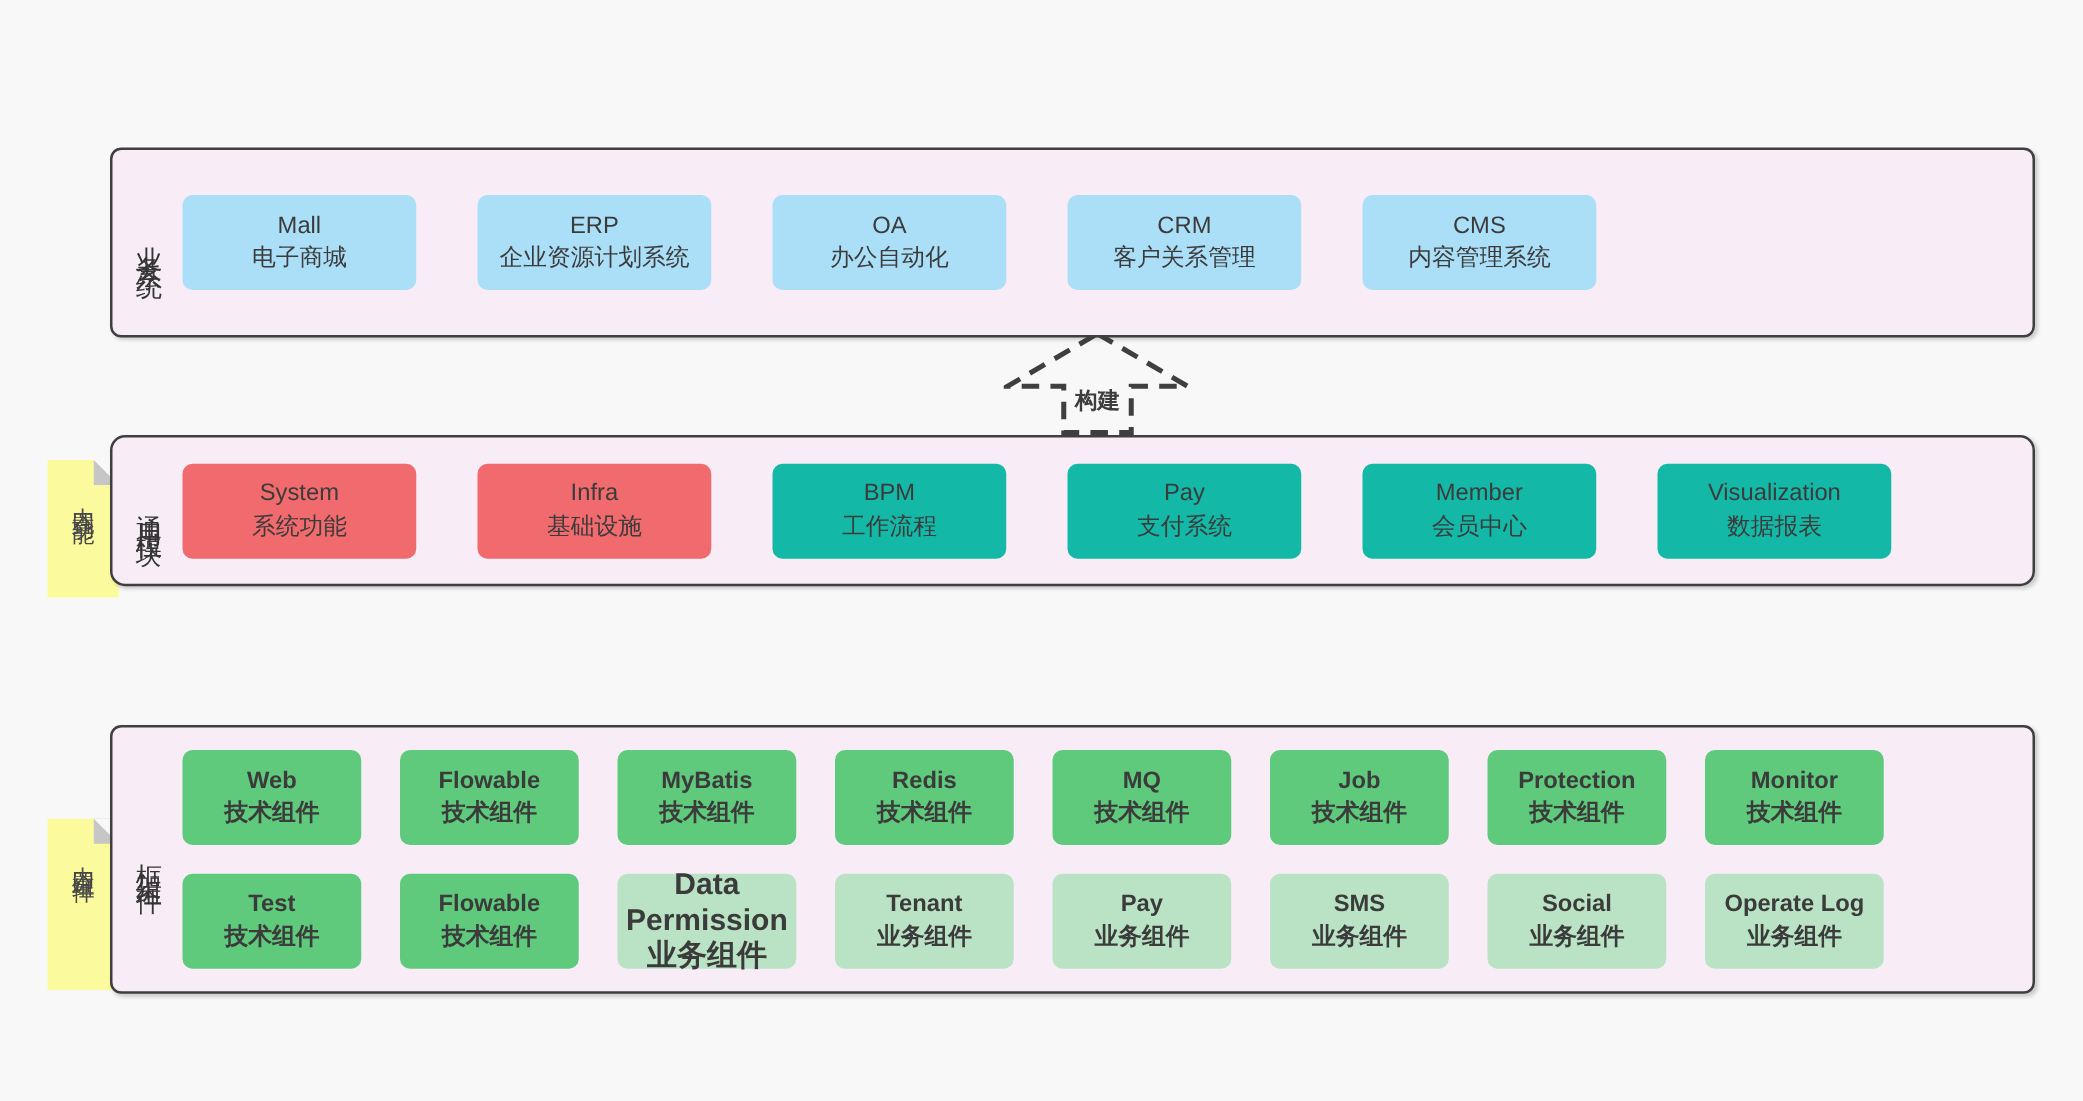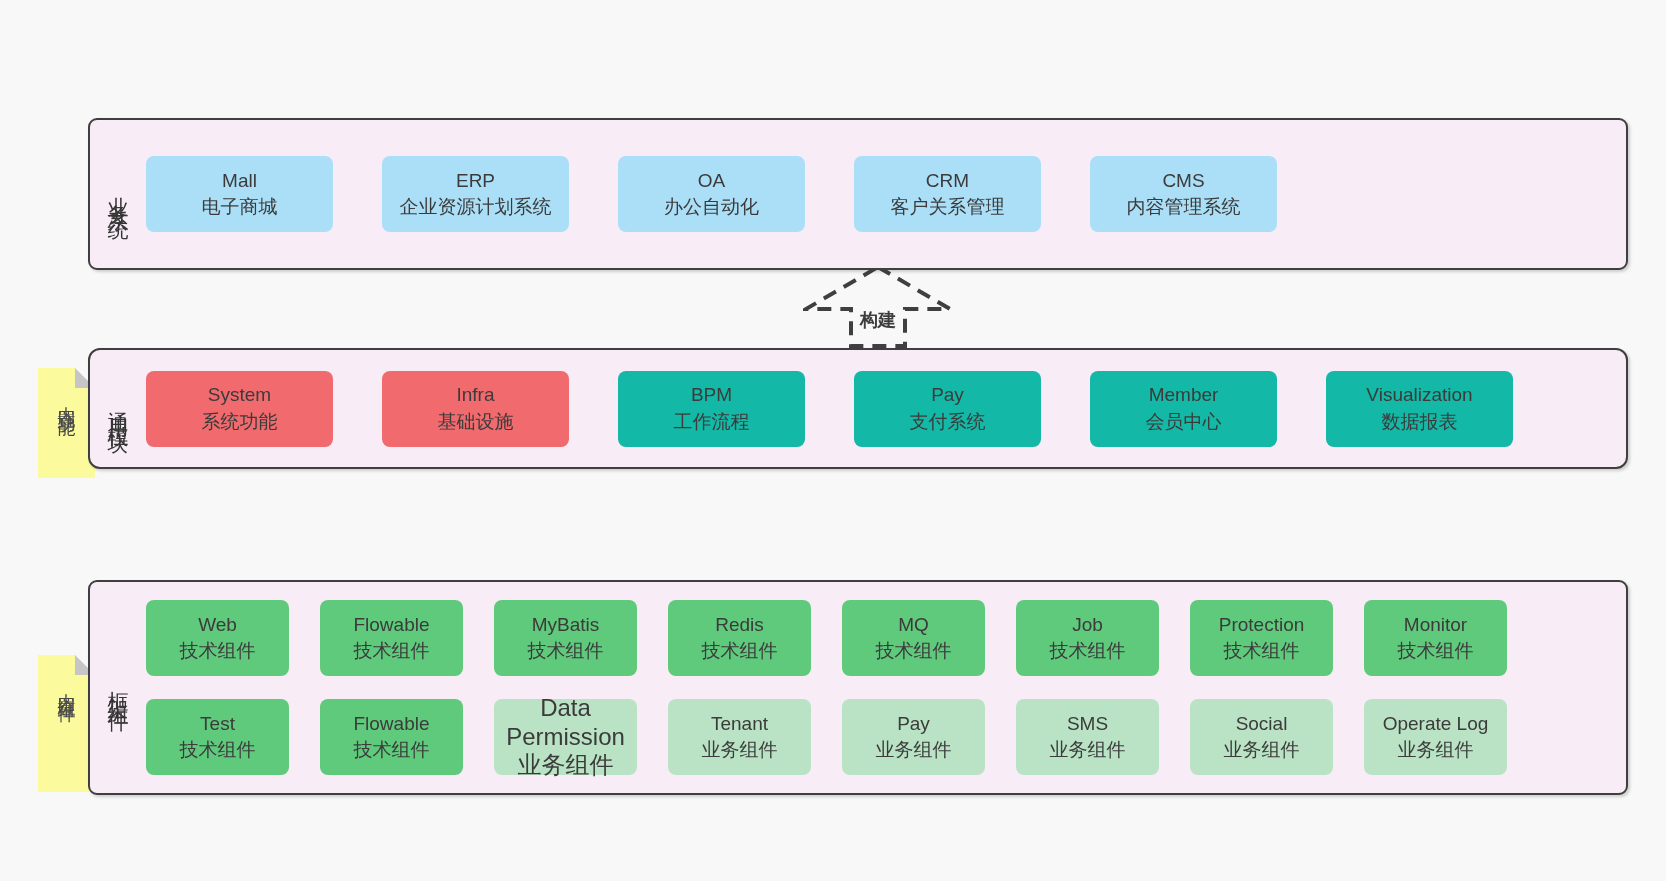--- a/index.html
+++ b/index.html
@@ -47,21 +47,21 @@
   
   .box{
     height:76px;border-radius:8px;
     display:flex;flex-direction:column;
     align-items:center;justify-content:center;
     text-align:center;
     font-size:19px;line-height:1.38;
     color:#3b3b3b;
   }
   .box.wide{width:187px;}
-  .box.narrow{width:143px;}
+  .box.narrow{width:143px;font-weight:bold;}
   .box.blue{background:#abdff7;}
   .box.red{background:#f16a6d;}
   .box.pink{background:#14b8a6;}
   .box.green{background:#5fc97c;}
   .box.lightgreen{background:#b9e3c4;}
   .box.tight{font-size:24px;line-height:1.2;}
 
   
   .sticky{
     position:absolute;left:38px;width:57px;

